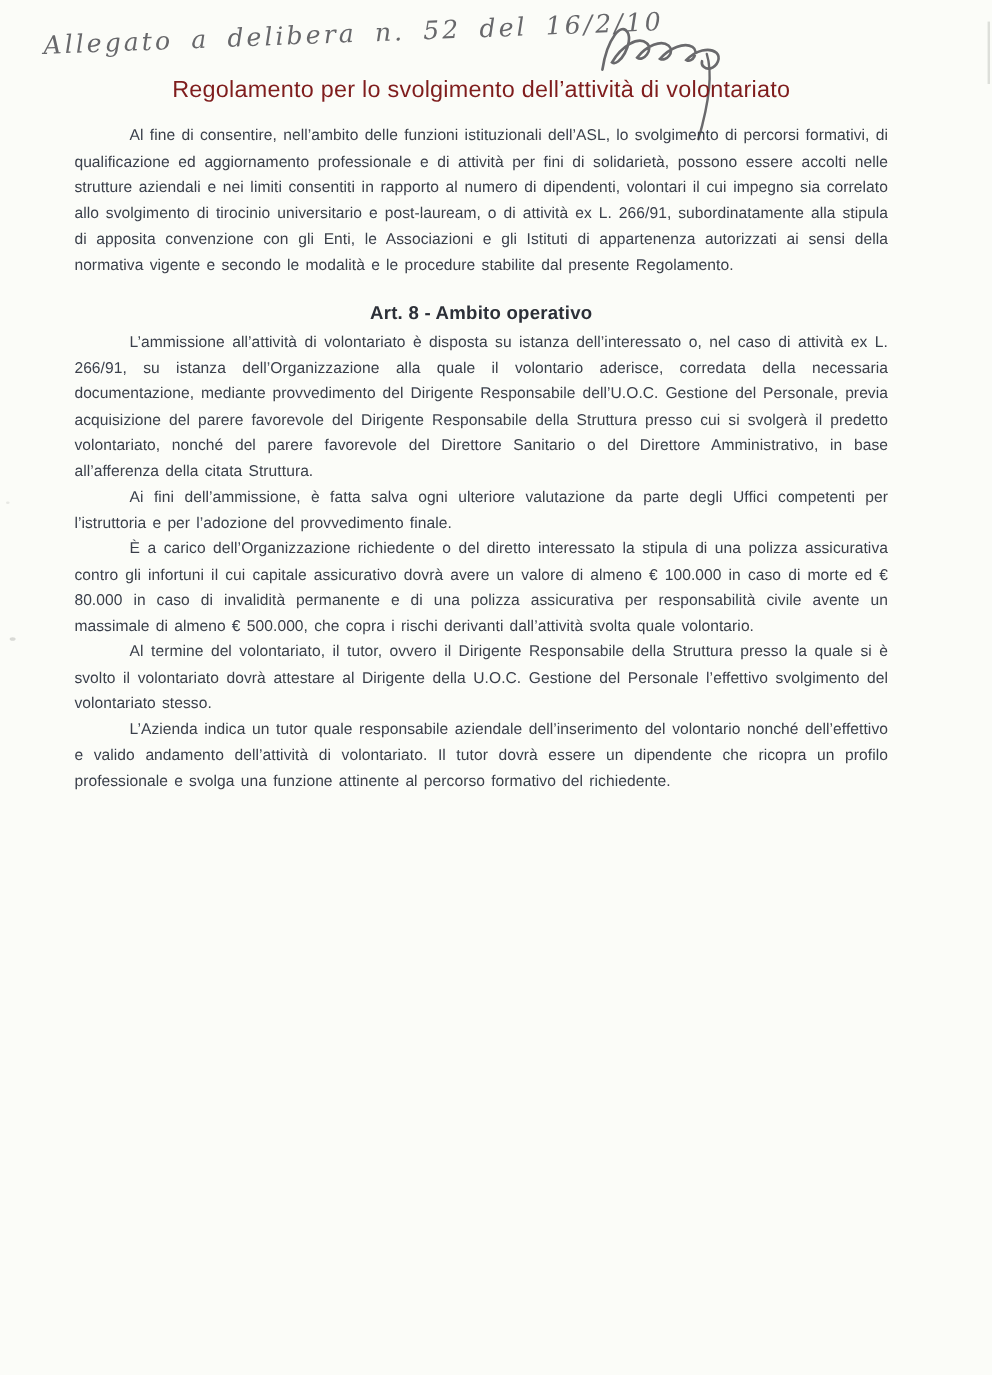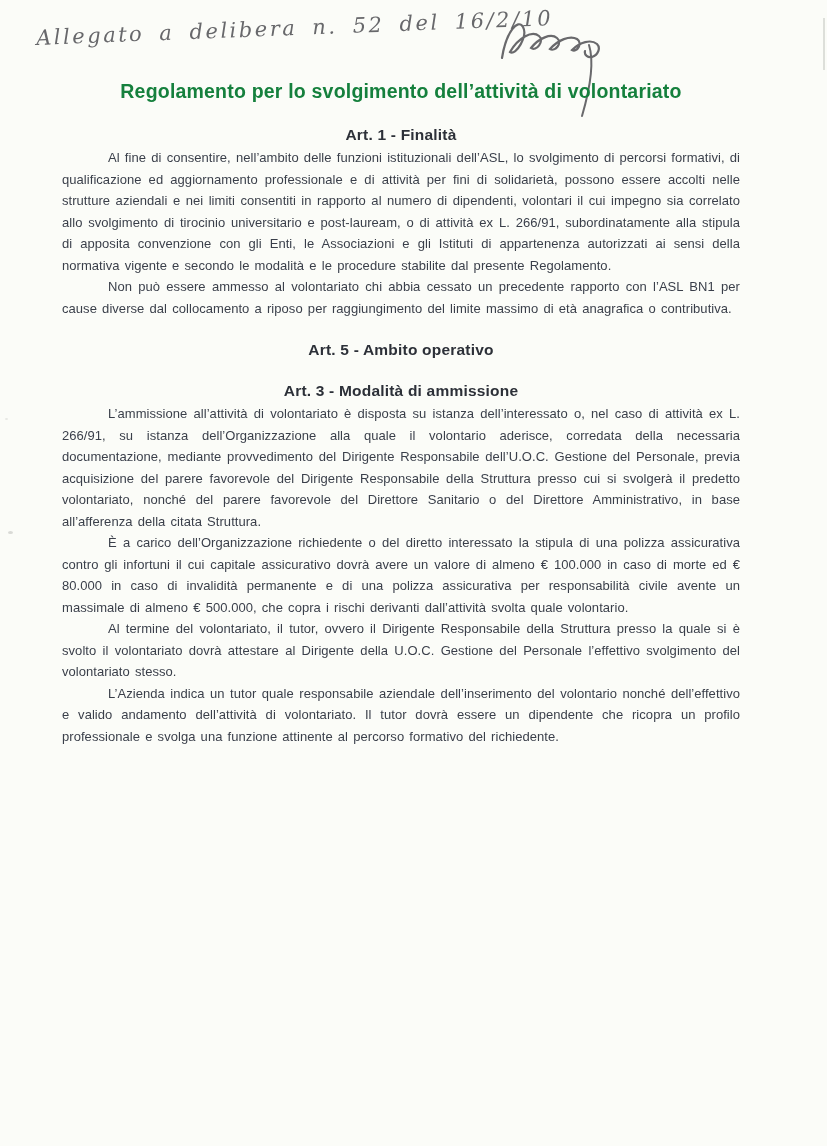--- a/index.html
+++ b/index.html
@@ -37,26 +37,26 @@
   }
   
   .content {
     position: absolute;
     top: 62px;
     left: 62px;
     width: 678px;
     color: #3a3f4a;
   }
   .title {
-    margin: 16px 0 14px 0;
+    margin: 0 0 14px 0;
     text-align: center;
     font-size: 19.5px;
-    font-weight: 700;
+    font-weight: 400;
     line-height: 26px;
-    color: #15803d;
+    color: #7f1d1d;
     letter-spacing: 0.2px;
   }
   .title-line { display: block; }
   .article { margin: 0; }
   .art-heading {
     margin: 21px 0 2px 0;
     text-align: center;
     font-size: 15.5px;
     font-weight: 700;
     line-height: 20px;
@@ -101,32 +101,30 @@
   <path d="M97,33 C103,52 97,80 90,104" stroke="#505054" stroke-width="2" fill="none" stroke-linecap="round"></path>
 </svg>
 
 <main class="content">
 
   <h1 class="title">
     <span class="title-line">Regolamento per lo svolgimento dell’attività di volontariato</span>
   </h1>
 
   <section class="article">
-    <h2 class="art-heading">Art. 1 - Finalità</h2>
     <p>Al fine di consentire, nell’ambito delle funzioni istituzionali dell’ASL, lo svolgimento di percorsi formativi, di qualificazione ed aggiornamento professionale e di attività per fini di solidarietà, possono essere accolti nelle strutture aziendali e nei limiti consentiti in rapporto al numero di dipendenti, volontari il cui impegno sia correlato allo svolgimento di tirocinio universitario e post-lauream, o di attività ex L. 266/91, subordinatamente alla stipula di apposita convenzione con gli Enti, le Associazioni e gli Istituti di appartenenza autorizzati ai sensi della normativa vigente e secondo le modalità e le procedure stabilite dal presente Regolamento.</p>
-    <p>Non può essere ammesso al volontariato chi abbia cessato un precedente rapporto con l’ASL BN1 per cause diverse dal collocamento a riposo per raggiungimento del limite massimo di età anagrafica o contributiva.</p>
   </section>
 
   <section class="article">
-    <h2 class="art-heading">Art. 5 - Ambito operativo</h2>
+    <h2 class="art-heading">Art. 8 - Ambito operativo</h2>
   </section>
 
   <section class="article">
-    <h2 class="art-heading">Art. 3 - Modalità di ammissione</h2>
     <p>L’ammissione all’attività di volontariato è disposta su istanza dell’interessato o, nel caso di attività ex L. 266/91, su istanza dell’Organizzazione alla quale il volontario aderisce, corredata della necessaria documentazione, mediante provvedimento del Dirigente Responsabile dell’U.O.C. Gestione del Personale, previa acquisizione del parere favorevole del Dirigente Responsabile della Struttura presso cui si svolgerà il predetto volontariato, nonché del parere favorevole del Direttore Sanitario o del Direttore Amministrativo, in base all’afferenza della citata Struttura.</p>
+    <p>Ai fini dell’ammissione, è fatta salva ogni ulteriore valutazione da parte degli Uffici competenti per l’istruttoria e per l’adozione del provvedimento finale.</p>
   </section>
 
   <section class="article">
     <p>È a carico dell’Organizzazione richiedente o del diretto interessato la stipula di una polizza assicurativa contro gli infortuni il cui capitale assicurativo dovrà avere un valore di almeno € 100.000 in caso di morte ed € 80.000 in caso di invalidità permanente e di una polizza assicurativa per responsabilità civile avente un massimale di almeno € 500.000, che copra i rischi derivanti dall’attività svolta quale volontario.</p>
   </section>
 
   <section class="article">
     <p>Al termine del volontariato, il tutor, ovvero il Dirigente Responsabile della Struttura presso la quale si è svolto il volontariato dovrà attestare al Dirigente della U.O.C. Gestione del Personale l’effettivo svolgimento del volontariato stesso.</p>
     <p>L’Azienda indica un tutor quale responsabile aziendale dell’inserimento del volontario nonché dell’effettivo e valido andamento dell’attività di volontariato. Il tutor dovrà essere un dipendente che ricopra un profilo professionale e svolga una funzione attinente al percorso formativo del richiedente.</p>
   </section>

